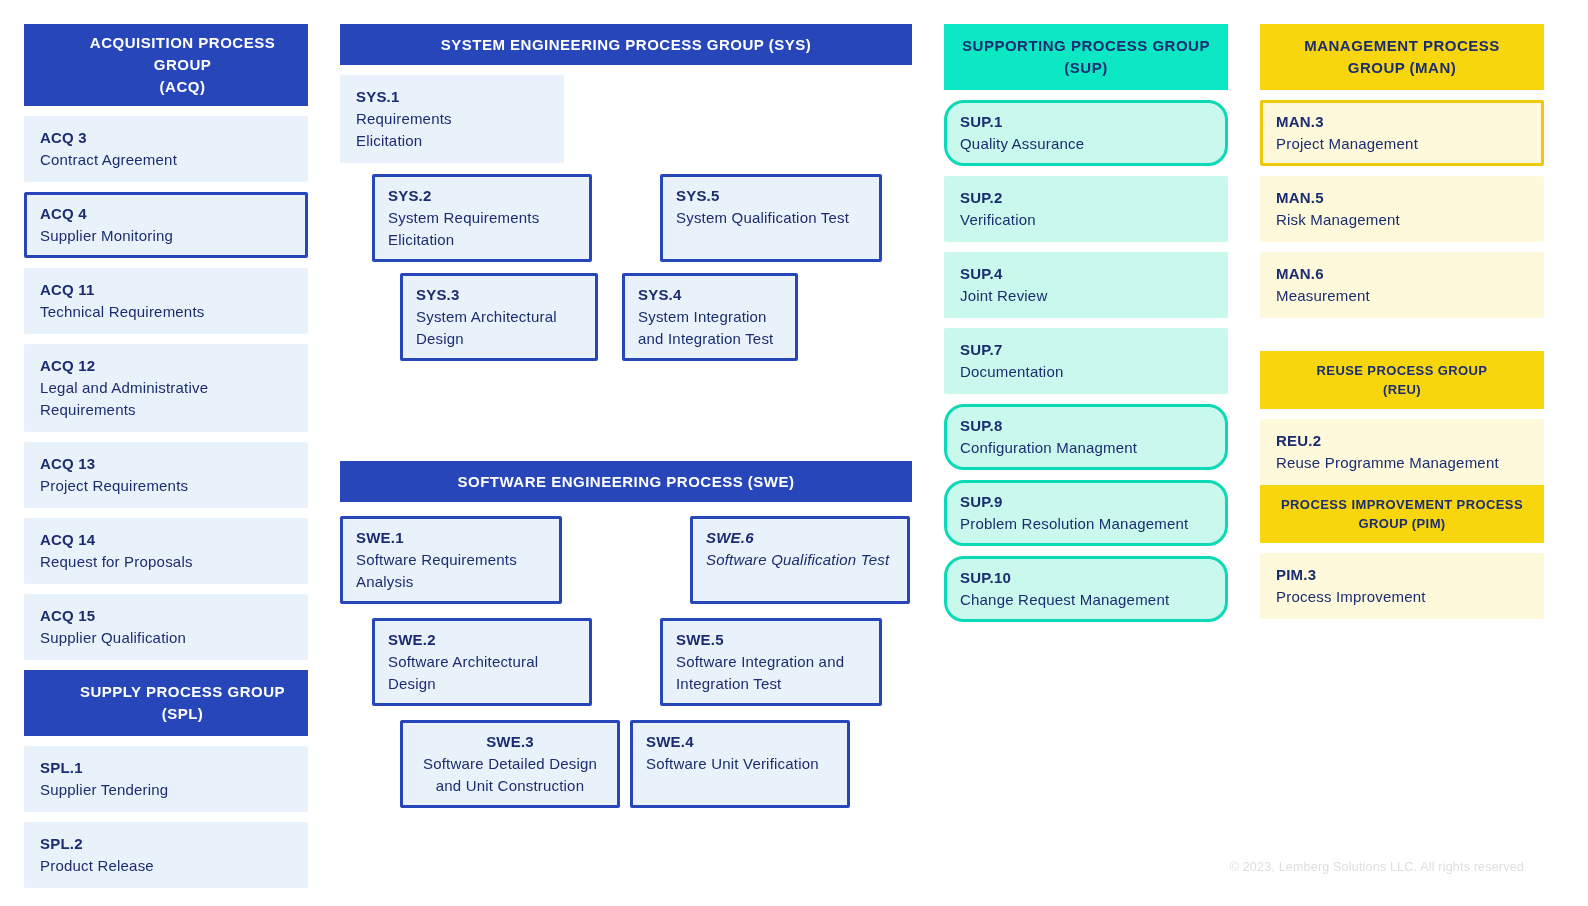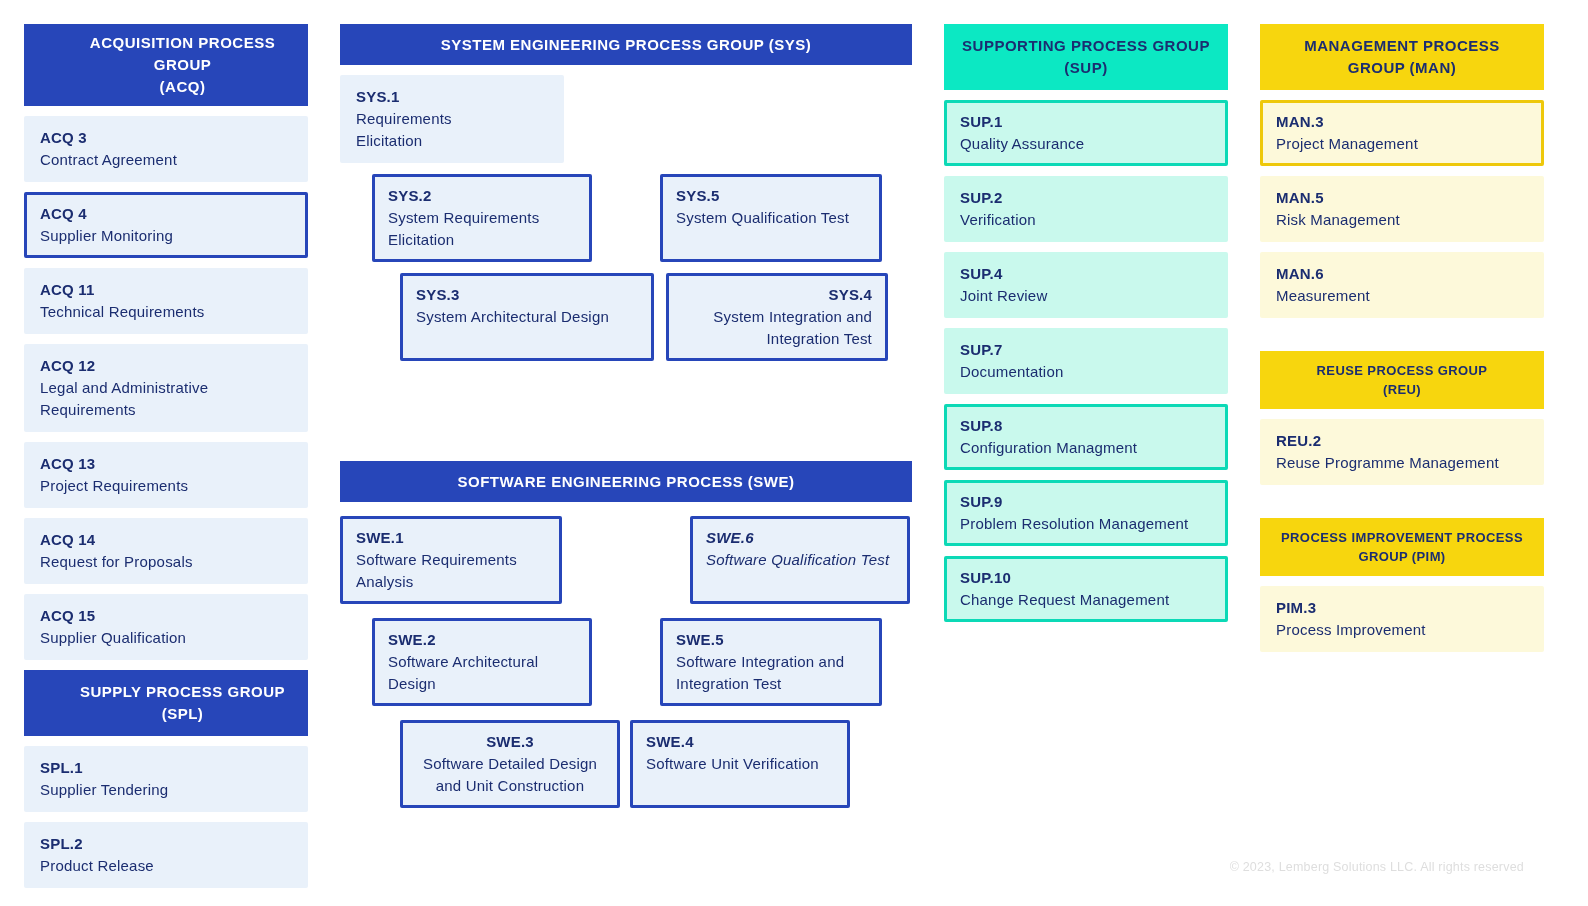--- a/index.html
+++ b/index.html
@@ -30,36 +30,36 @@
 
   .card{
     background:var(--blue_light);color:var(--navy);
     padding:11px 16px;font-size:15px;line-height:22px;letter-spacing:.2px;
     margin-top:10px;border-radius:2px;
   }
   .card .code{font-weight:bold;}
   .c-teal{background:var(--teal_light);}
   .c-yellow{background:var(--yellow_light);}
   .hl{border:3px solid var(--blue);padding:8px 13px;}
-  .c-teal.hl{border-color:var(--teal_border);}
+  .c-teal.hl{border-color:var(--teal_border);border-radius:20px;}
   .c-yellow.hl{border-color:var(--yellow_border);}
 
   .spl-header{margin-top:10px;}
   .reu-header{margin-top:33px;}
-  .pim-header{margin-top:33px;}
+  .pim-header{}
 
   
   .row{display:flex;align-items:stretch;margin-top:11px;}
   .row .card{margin-top:0;}
   .sys1{width:224px;margin-top:10px;}
   .sys1 .label{max-width:140px;}
   .sys2{width:220px;margin-left:32px;}
   .sys5{width:222px;margin-left:68px;}
-  .sys3{width:254px;margin-left:60px;}
-  .sys4{width:222px;margin-left:12px;text-align:right;}
+  .sys3{width:198px;margin-left:60px;}
+  .sys4{width:176px;margin-left:24px;}
   .swe-header{margin-top:100px;}
   .row-swe{margin-top:14px;}
   .swe1{width:222px;margin-left:0;}
   .swe6{width:220px;margin-left:128px;font-style:italic;}
   .swe2{width:220px;margin-left:32px;}
   .swe5{width:222px;margin-left:68px;}
   .swe3{width:220px;margin-left:60px;text-align:center;}
   .swe4{width:220px;margin-left:10px;}
 
   .footer{

